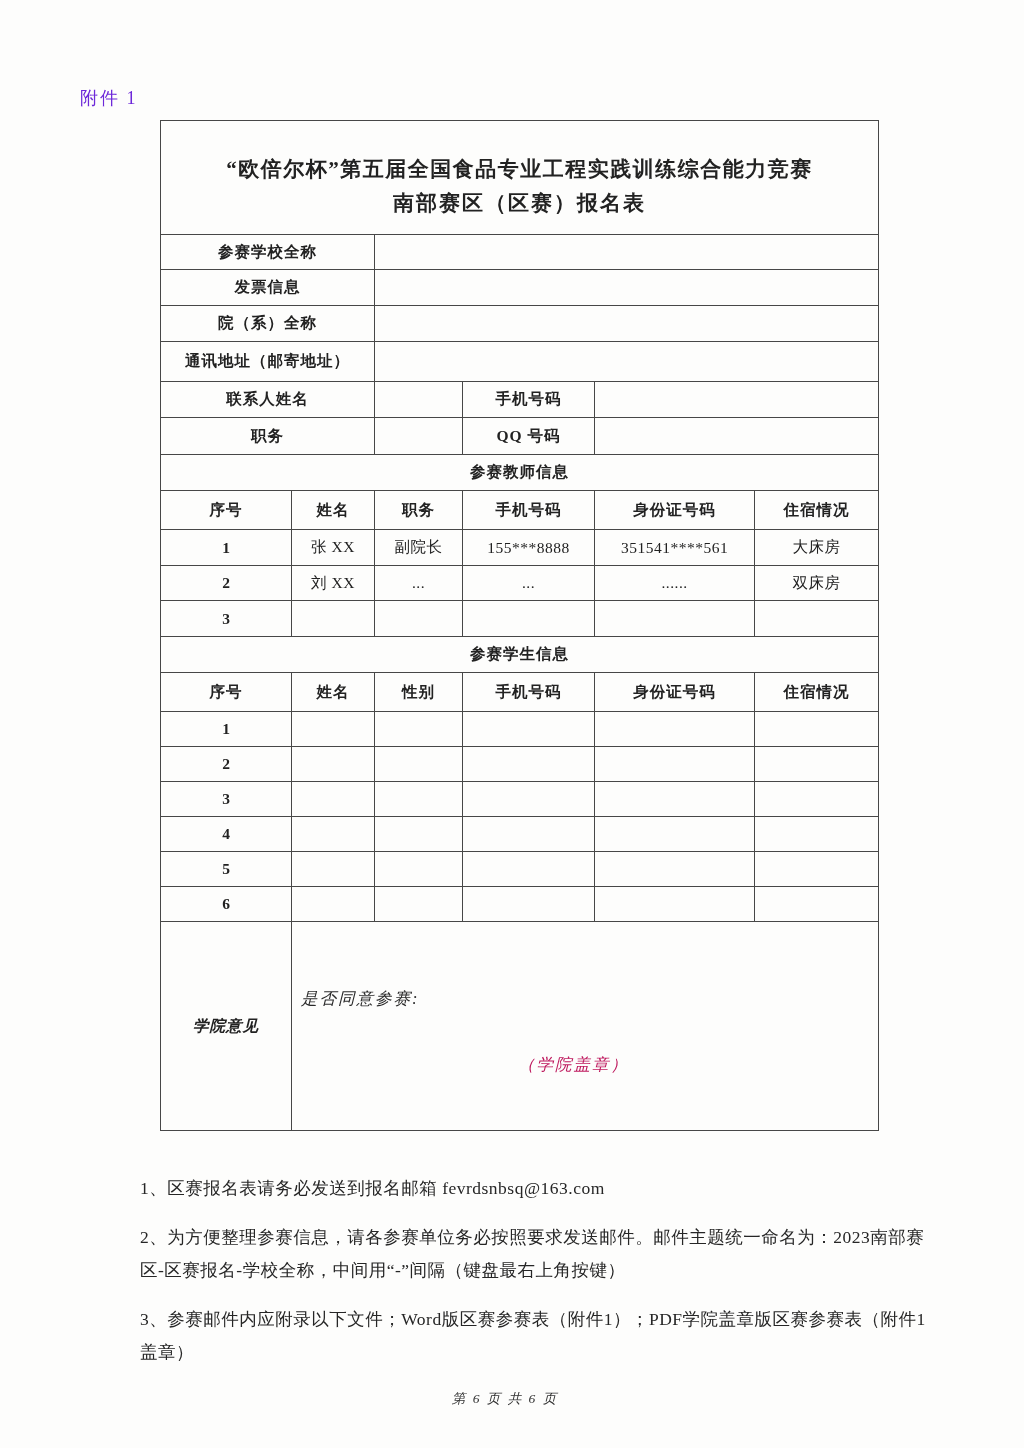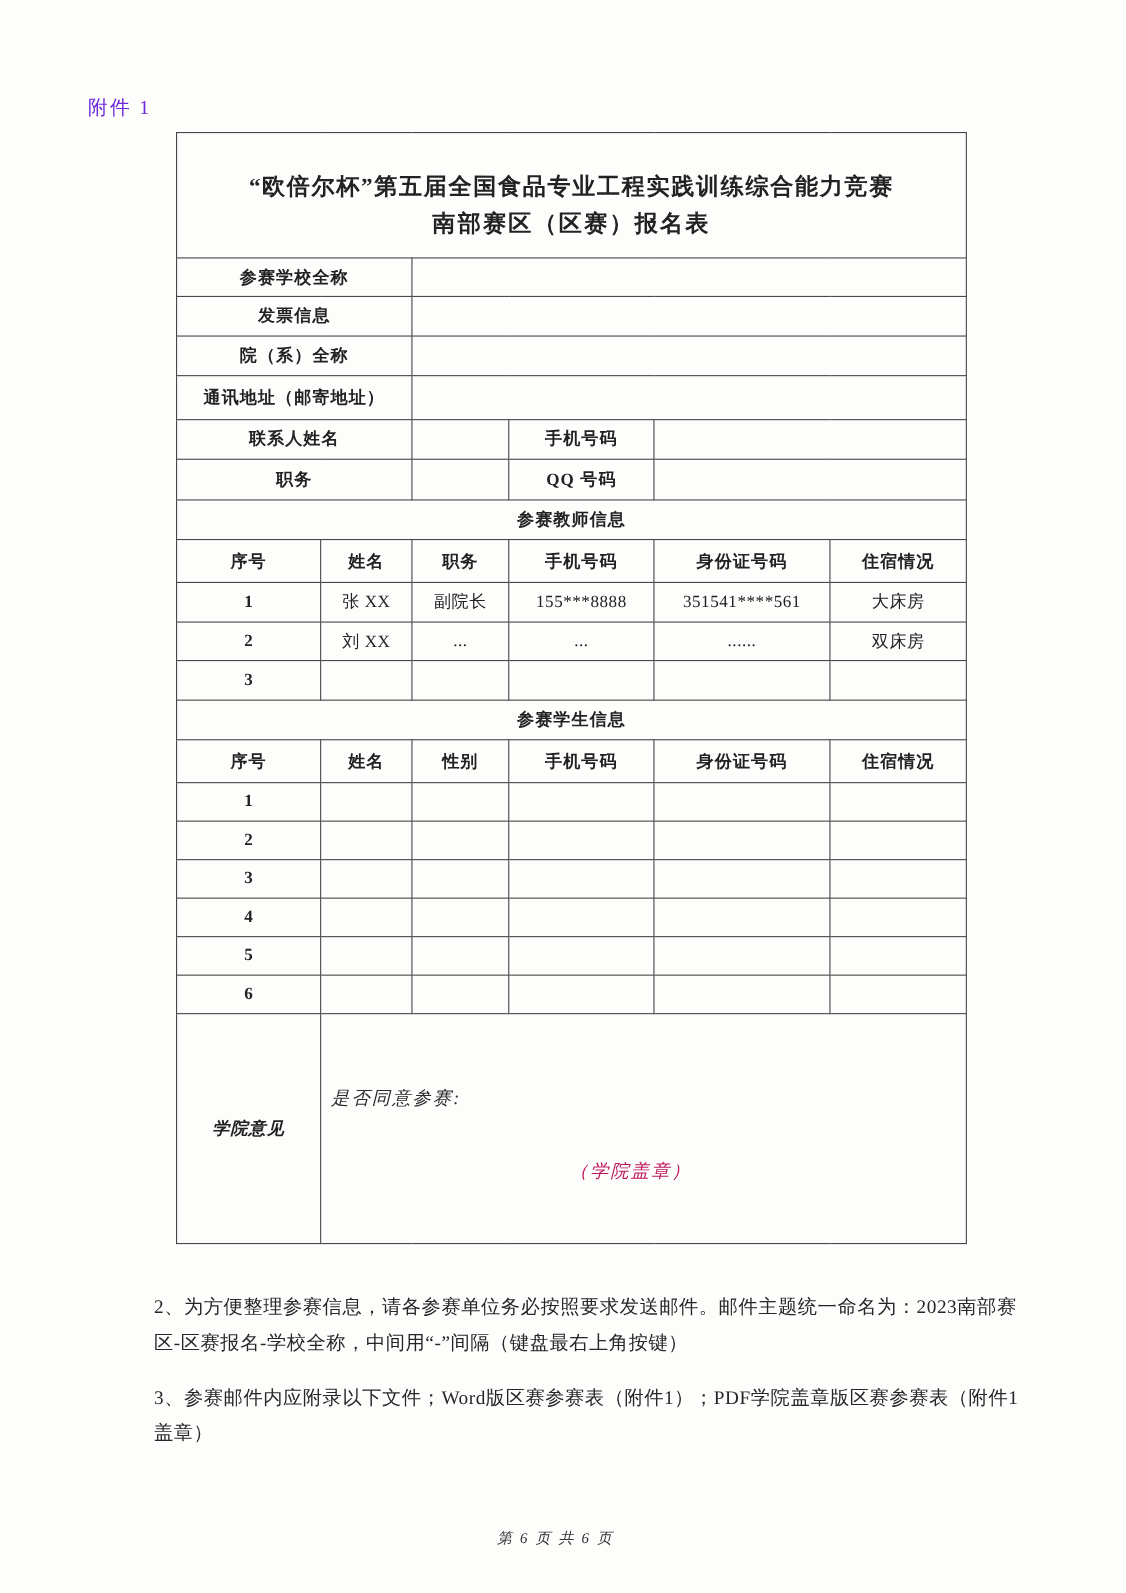--- a/index.html
+++ b/index.html
@@ -217,19 +217,20 @@
       <td class="lbl">学院意见</td>
       <td colspan="5" class="opinion-cell">
         <span class="op-line1">是否同意参赛:</span>
         <span class="op-line2">（学院盖章）</span>
       </td>
     </tr>
   </tbody>
     </table>
 
   <div class="notes">
+    <p>1、区赛报名表请务必发送到报名邮箱 fevrdsnbsq@163.com</p>
     <p>2、为方便整理参赛信息，请各参赛单位务必按照要求发送邮件。邮件主题统一命名为：2023南部赛区-区赛报名-学校全称，中间用“-”间隔（键盘最右上角按键）</p>
     <p>3、参赛邮件内应附录以下文件；Word版区赛参赛表（附件1）；PDF学院盖章版区赛参赛表（附件1盖章）</p>
   </div>
 
   <div class="page-footer">第 6 页 共 6 页</div>
 
 </div>
 
 </body></html>

